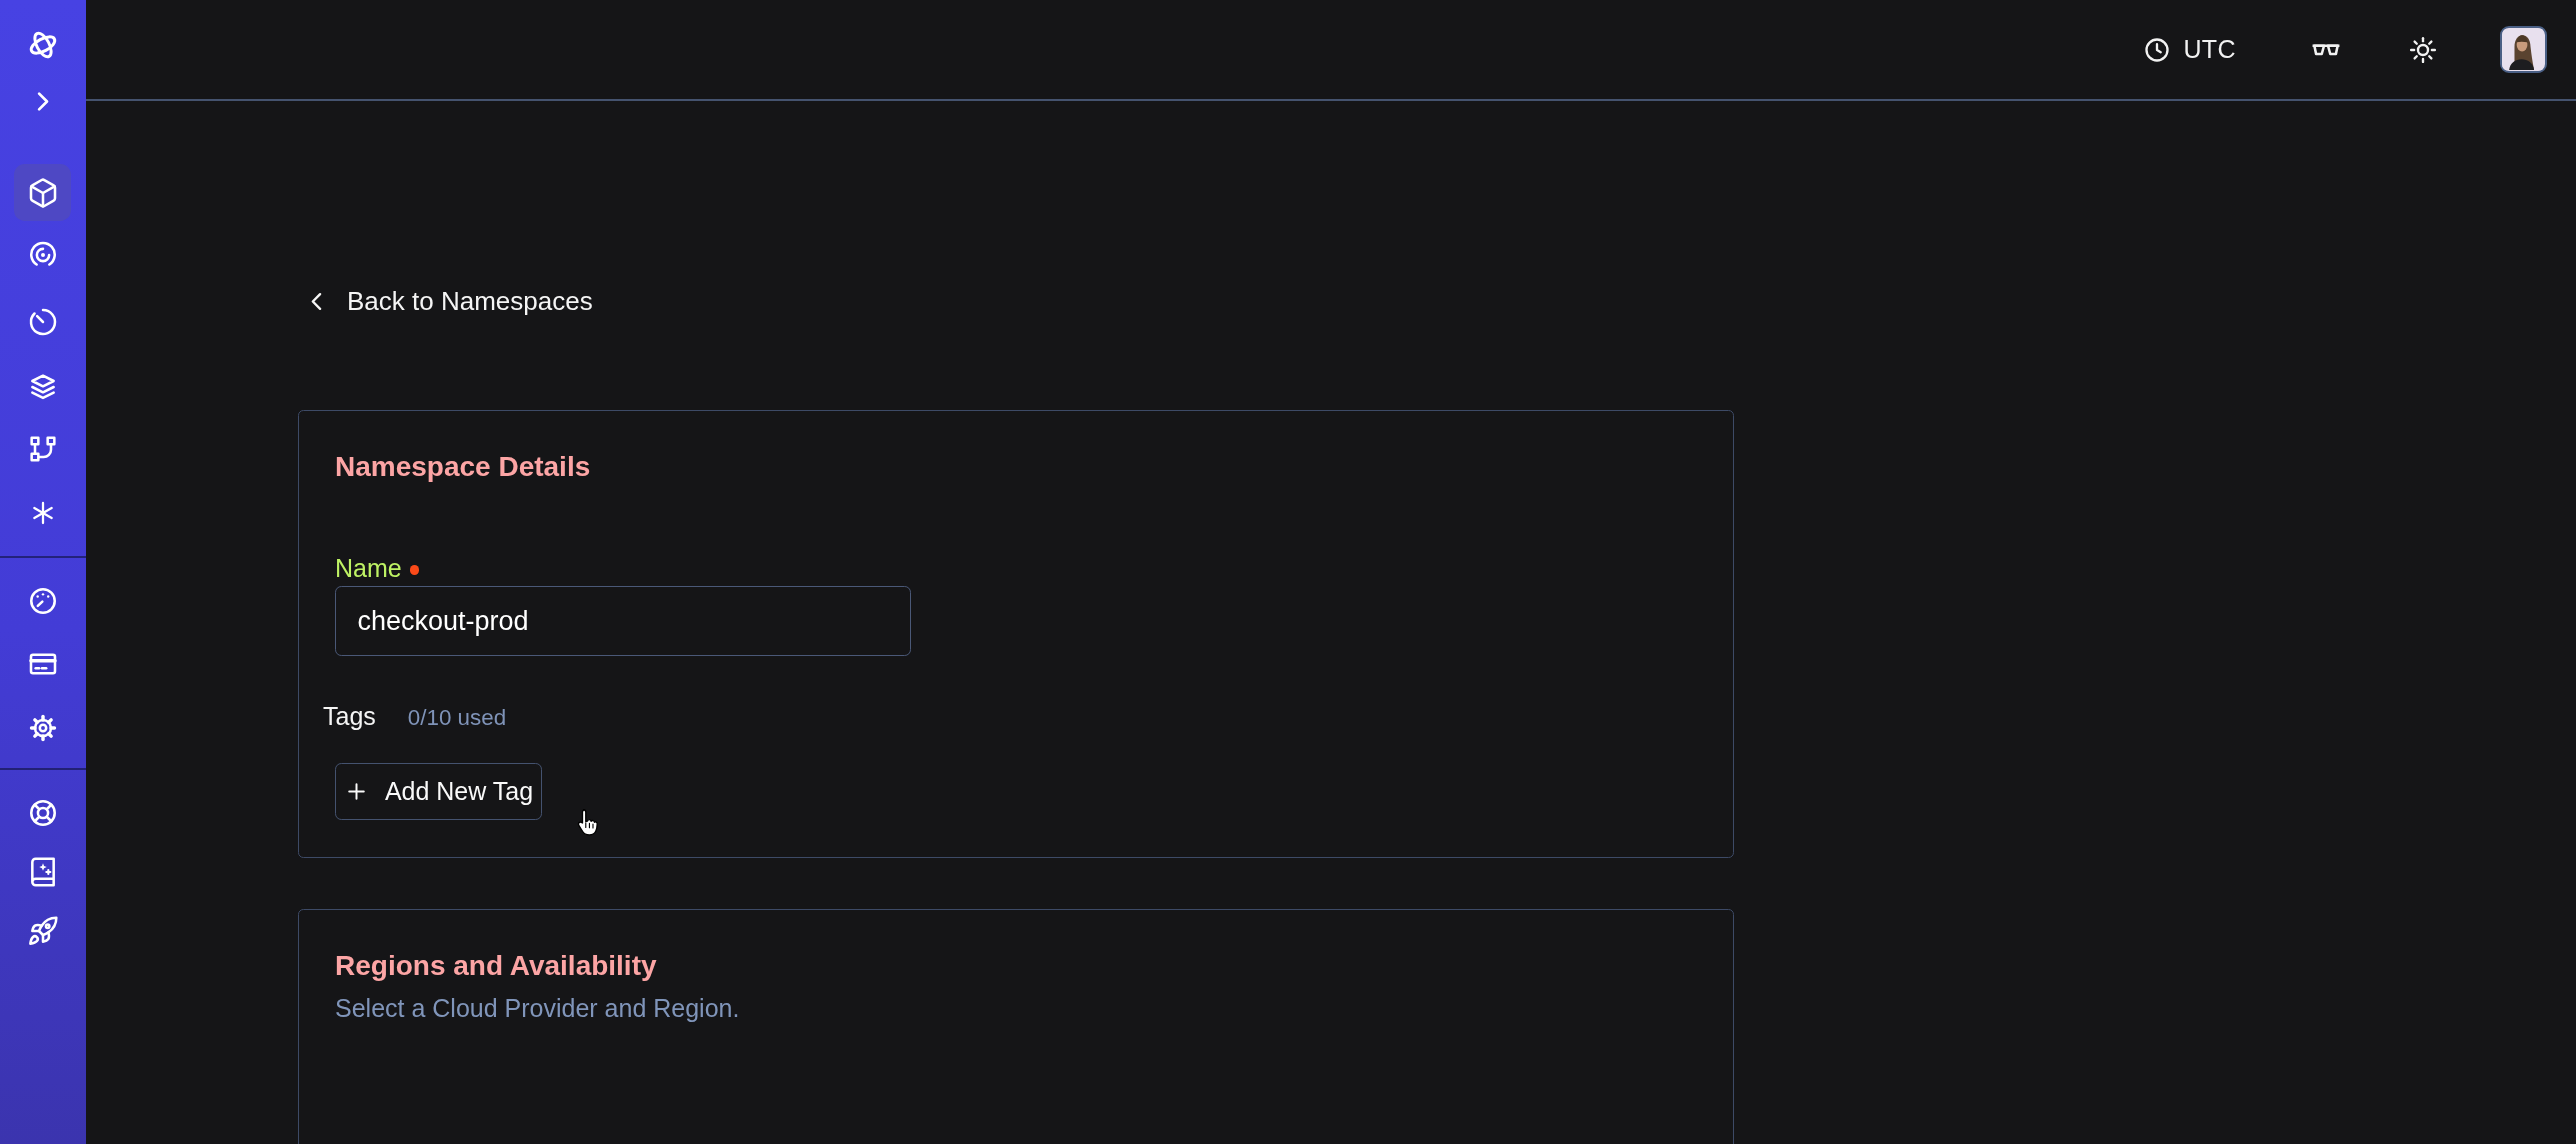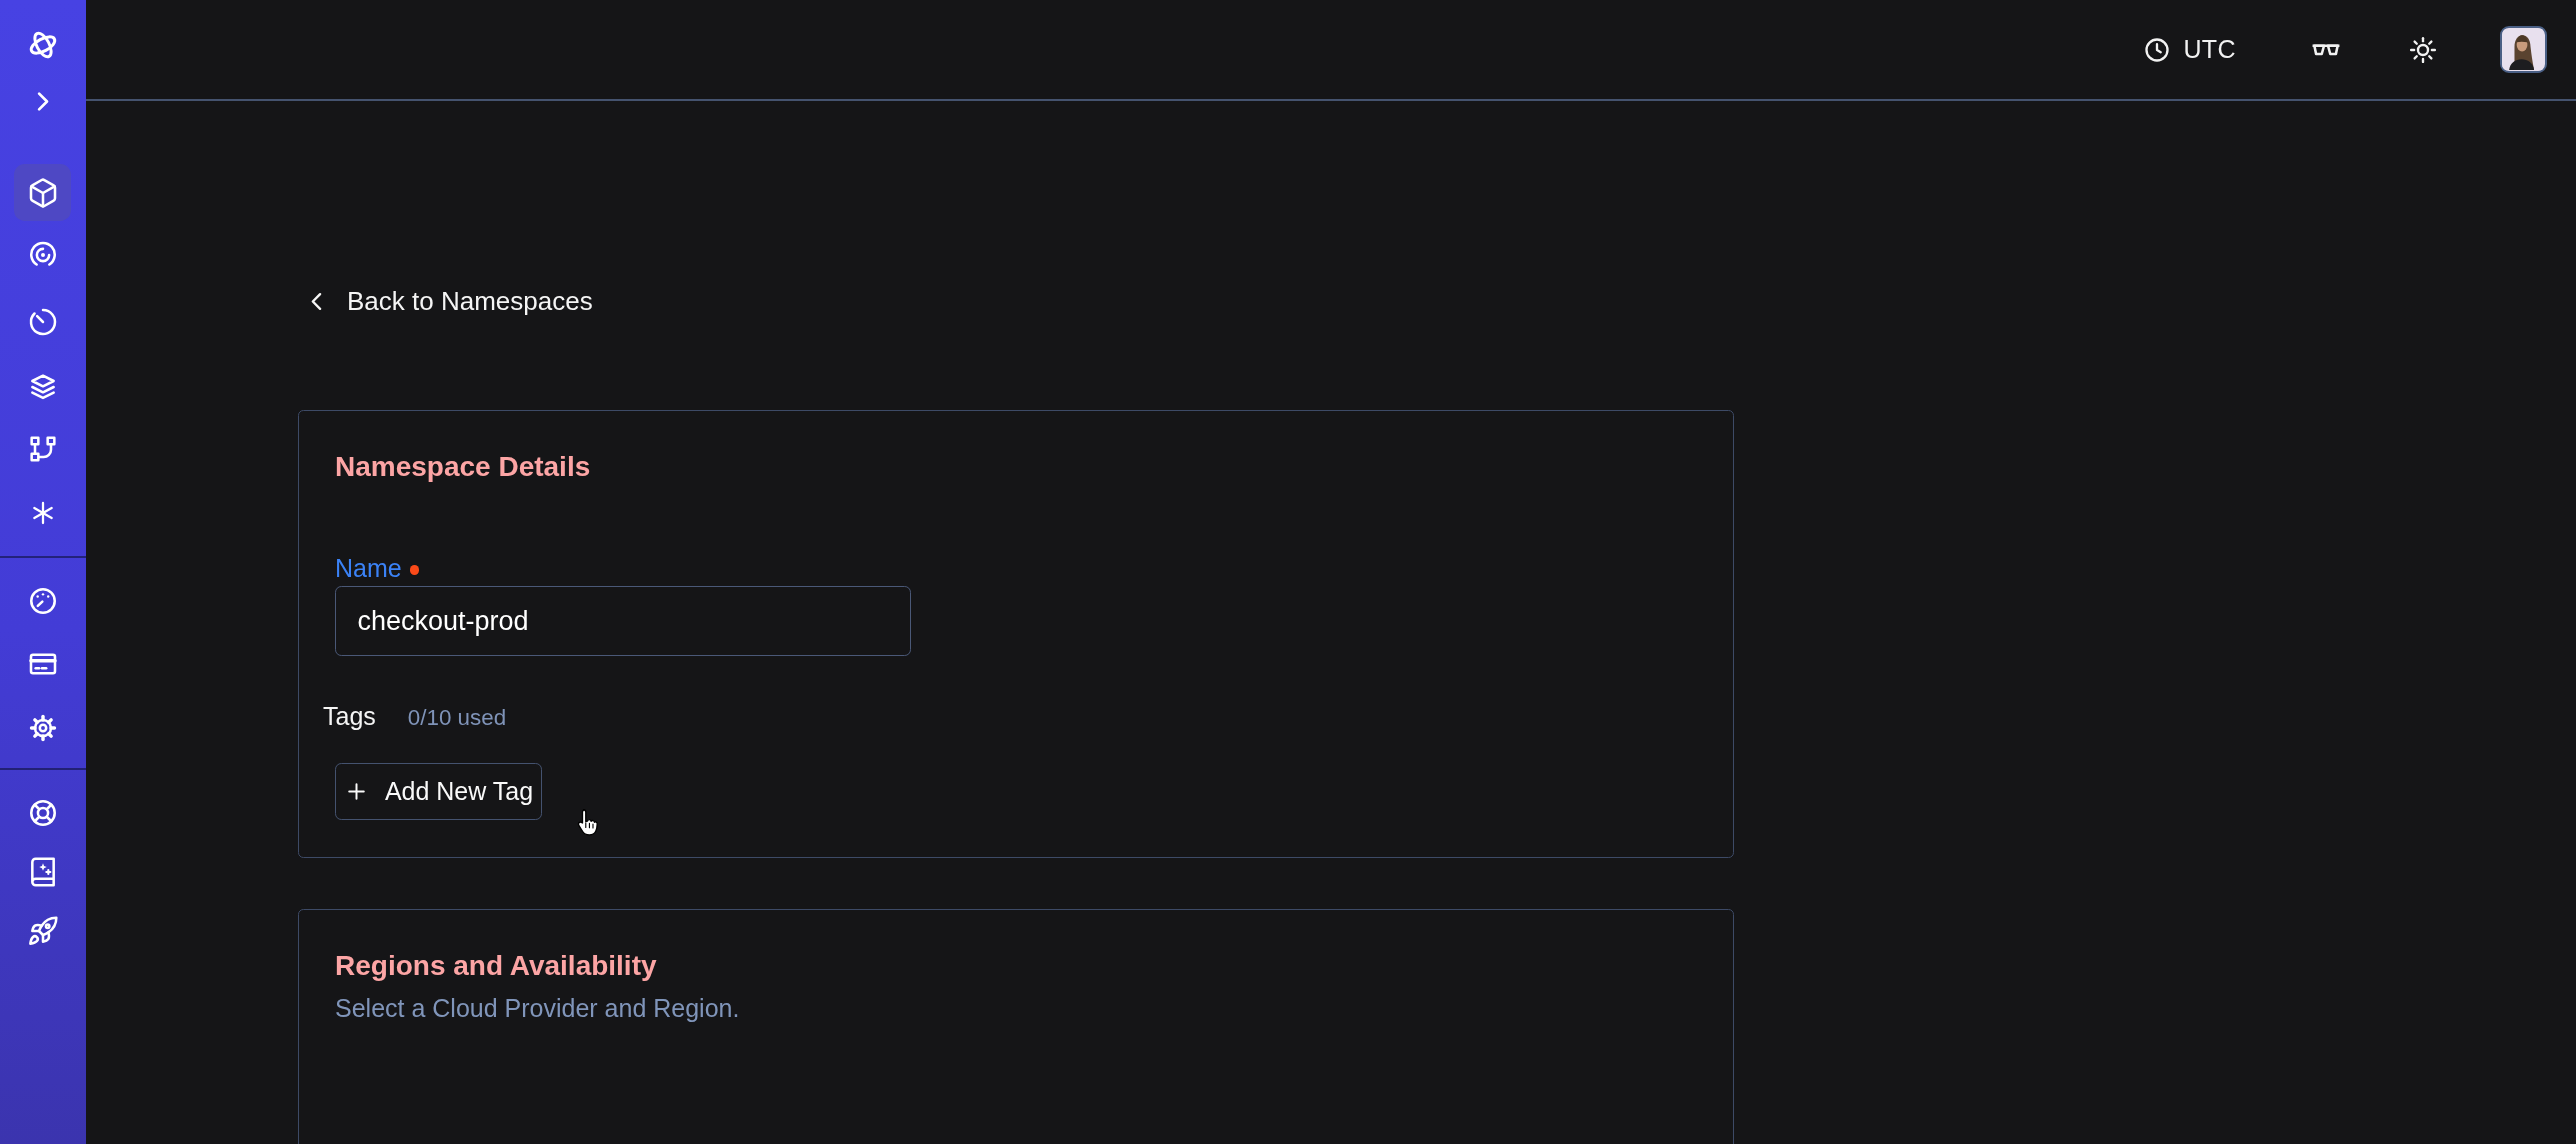--- a/index.html
+++ b/index.html
@@ -65,21 +65,21 @@
     position:absolute; left:212px; width:1436px;
     border:1.8px solid #3d4a66; border-radius:5.4px; background:transparent;
   }
   .card-1 { top:323px; height:448px; }
   .card-2 { top:822px; height:358px; }
   .card-title { position:absolute; left:36px; top:40px; font-size:28px; font-weight:600; color:#fca5a5; }
   .card-subtitle { position:absolute; left:36px; top:84px; font-size:25px; font-weight:400; color:#8095ba; }
 
   .field-label {
     position:absolute; display:flex; align-items:center; gap:8px;
-    font-size:25px; font-weight:500; color:#3b82f6;
+    font-size:25px; font-weight:500; color:#bef264;
   }
   .req-dot { width:9.8px; height:9.8px; border-radius:50%; background:#fb4a19; margin-top:2.7px; }
 
   .text-input {
     position:absolute; left:36px; top:175px; width:576px; height:70px;
     background:transparent; border:1.8px solid #4a5877; border-radius:6.3px;
     color:#ffffff; font-size:27px; font-family:inherit; padding:0 21.5px; outline:none;
   }
 
   .tags-row { position:absolute; left:24px; top:291px; display:flex; align-items:baseline; gap:32px; }

